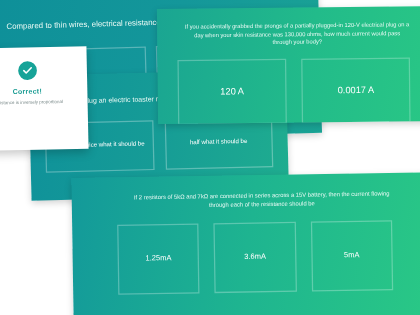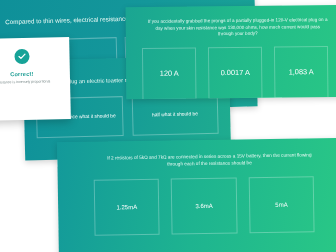--- a/index.html
+++ b/index.html
@@ -141,21 +141,20 @@
     </div>
     <div class="fb-title">Correct!</div>
     <div class="fb-sub">Resistance is inversely proportional</div>
   </div>
 
   <div class="card" id="card-plug">
     <div class="q">If you accidentally grabbed the prongs of a partially plugged-in 120-V electrical plug on a day when your skin resistance was 130,000 ohms, how much current would pass through your body?</div>
     <div class="opts">
       <div class="opt">120 A</div>
       <div class="opt">0.0017 A</div>
-      <div class="opt">1,083 A</div>
     </div>
   </div>
 
   <div class="card" id="card-series">
     <div class="q">If 2 resistors of 5kΩ and 7kΩ are connected in series across a 15V battery, then the current flowing through each of the resistance should be</div>
     <div class="opts">
       <div class="opt">1.25mA</div>
       <div class="opt">3.6mA</div>
       <div class="opt">5mA</div>
     </div>

